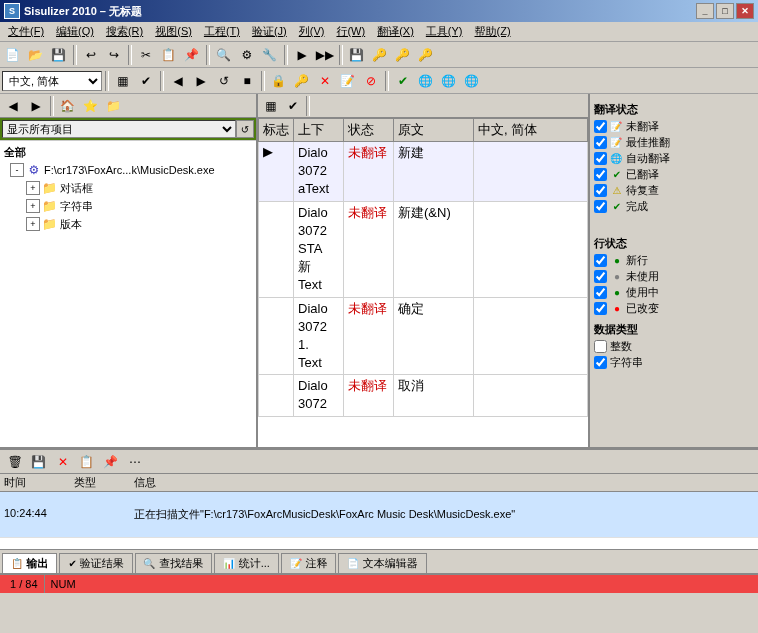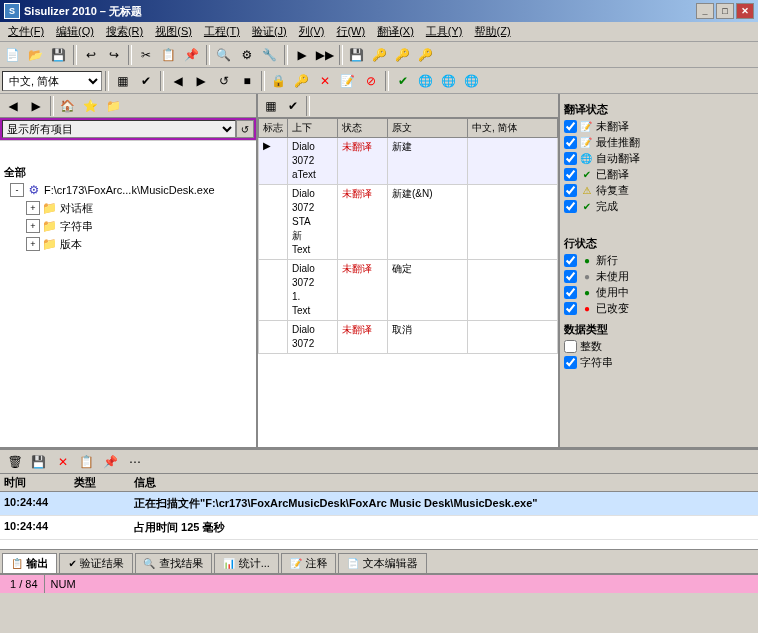--- a/index.html
+++ b/index.html
@@ -131,41 +131,40 @@
       align-items: center;
       padding: 1px 2px;
       gap: 1px;
       border-bottom: 1px solid #888;
     }
     .filter-row {
       display: flex;
       align-items: flex-start;
       padding: 2px;
       border-bottom: 1px solid #ccc;
-      background: #a21caf;
+      background: #4d7c0f;
     }
     .filter-combo {
       flex: 1;
       height: 18px;
       font-size: 11px;
       border: 1px inset #888;
     }
     .refresh-btn {
       width: 18px; height: 18px;
       background: #d4d0c8;
       border: 1px solid #888;
       font-size: 10px;
       cursor: pointer;
       display: flex; align-items: center; justify-content: center;
     }
     .tree-area {
       flex: 1;
       overflow-y: auto;
       padding: 2px;
-      margin-top: 20px;
     }
     .tree-node {
       display: flex;
       align-items: center;
       height: 18px;
       cursor: pointer;
       padding-left: 2px;
     }
     .tree-expander {
       width: 14px; height: 14px;
@@ -200,21 +199,21 @@
       padding: 1px 2px;
       border-bottom: 1px solid #888;
     }
     .table-container {
       flex: 1;
       overflow-y: auto;
     }
     table {
       width: 100%;
       border-collapse: collapse;
-      font-size: 10px;
+      font-size: 13px;
     }
     th {
       background: #d4d0c8;
       border: 1px solid #888;
       padding: 2px 4px;
       text-align: left;
       font-weight: normal;
       position: sticky;
       top: 0;
       z-index: 1;
@@ -224,21 +223,21 @@
       border: 1px solid #d0d0d0;
       padding: 2px 4px;
       vertical-align: top;
       white-space: nowrap;
     }
     .status-untranslated { color: #cc0000; }
     .row-arrow td { background: #f0f0ff; }
 
     
     .right-panel {
-      width: 200px;
+      width: 170px;
       background: #d4d0c8;
       border-left: 2px solid #888;
       padding: 4px;
       overflow-y: auto;
     }
     .filter-section-title {
       font-weight: bold;
       font-size: 11px;
       margin: 4px 0 2px 0;
     }
@@ -280,28 +279,27 @@
       overflow-y: auto;
     }
     .log-header {
       display: grid;
       grid-template-columns: 70px 60px 1fr;
       background: #d4d0c8;
       border-bottom: 1px solid #888;
       font-size: 11px;
       padding: 1px 4px;
     }
-    .log-header span { font-weight: bold; }
+    .log-header span { font-weight: normal; }
     .log-row {
       display: grid;
       grid-template-columns: 70px 60px 1fr;
       border-bottom: 1px solid #e0e0e0;
       font-size: 11px;
-      padding: 4px 4px;
-      font-weight: bold;
+      padding: 15px 4px;
     }
     .log-row.selected { background: #cce4ff; }
 
     
     .tab-bar {
       background: #d4d0c8;
       height: 24px;
       display: flex;
       align-items: flex-end;
       border-top: 1px solid #888;
@@ -318,21 +316,21 @@
       display: flex; align-items: center; gap: 3px;
     }
     .tab.active {
       background: white;
       font-weight: bold;
     }
     .tab-icon { font-size: 10px; }
 
     
     .status-bar {
-      background: #f9a8d4;
+      background: #ef4444;
       height: 20px;
       display: flex;
       align-items: center;
       border-top: 2px solid #888;
       font-size: 11px;
       padding: 0 4px;
     }
     .status-section {
       padding: 0 6px;
       border-right: 1px solid #888;

